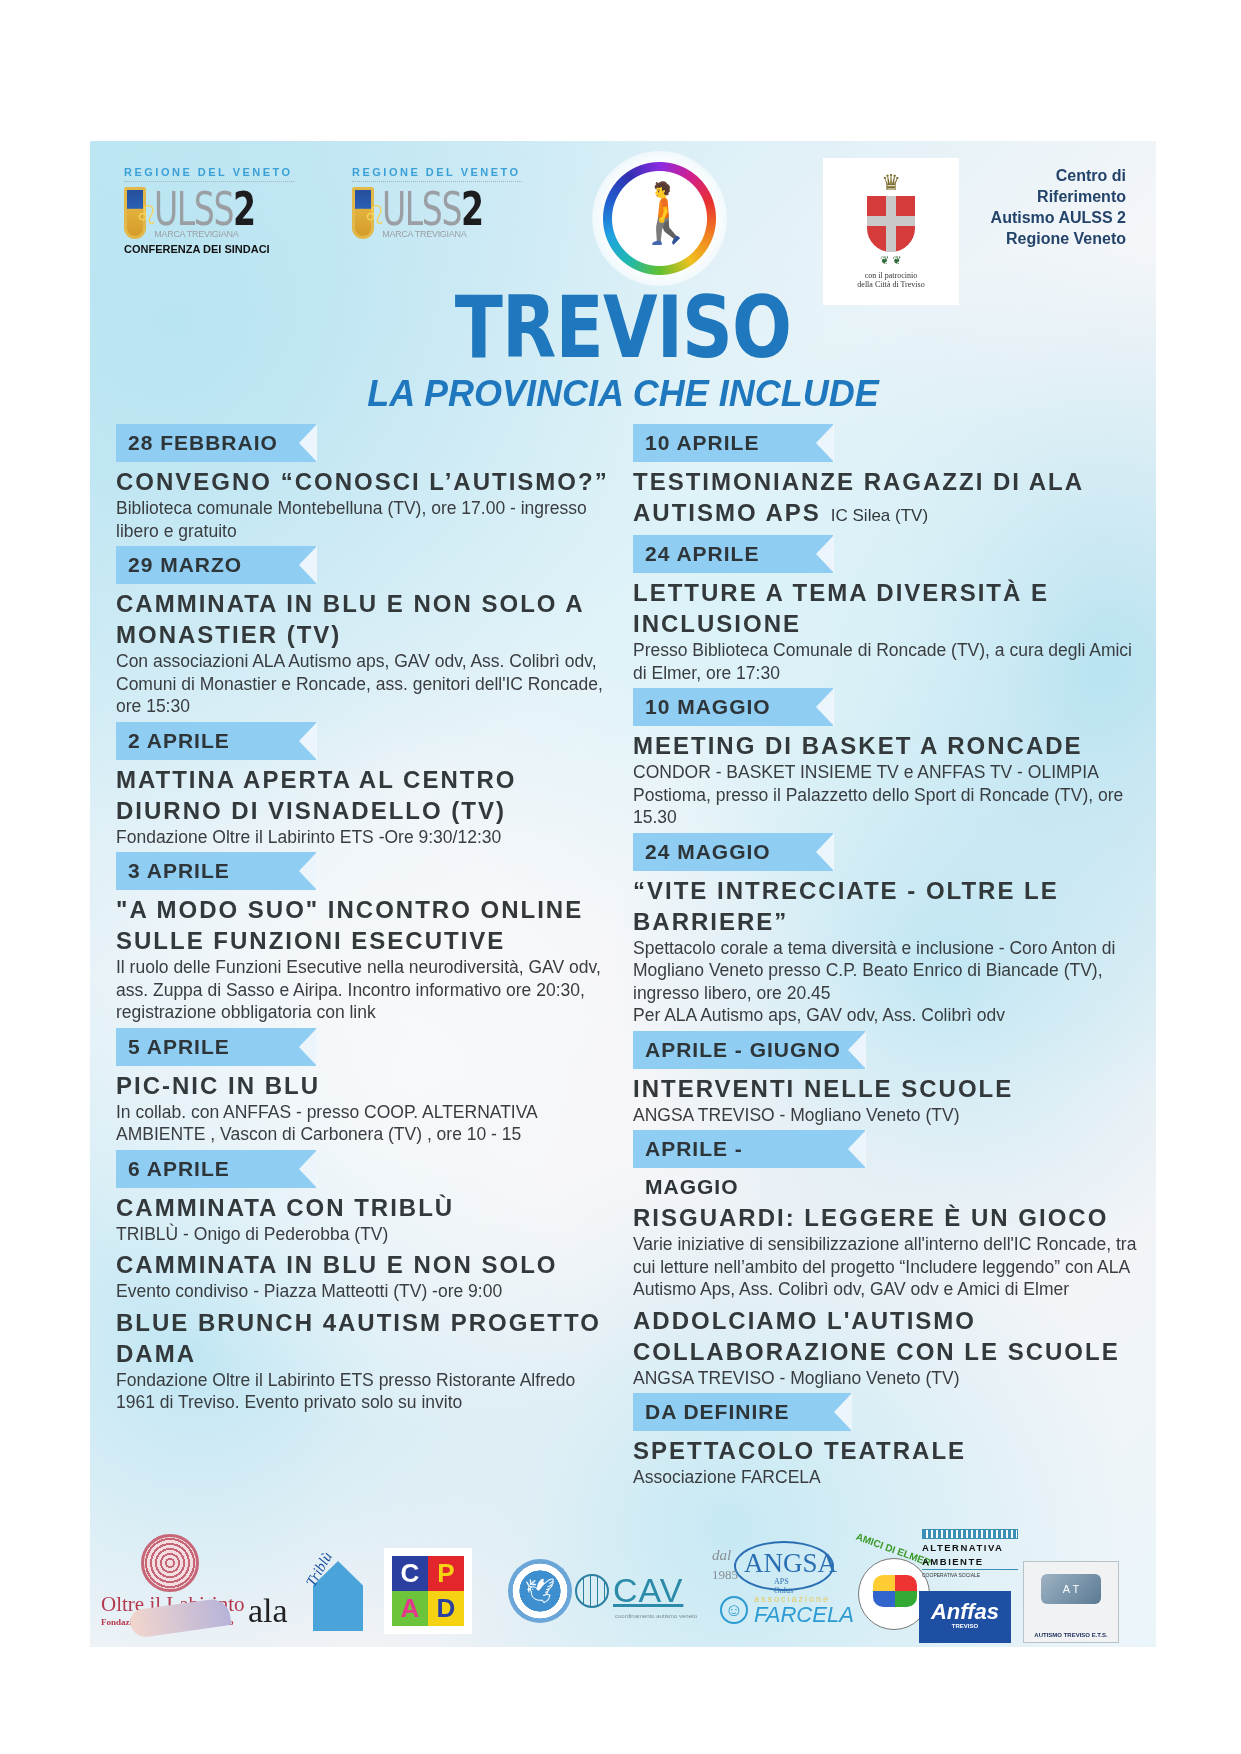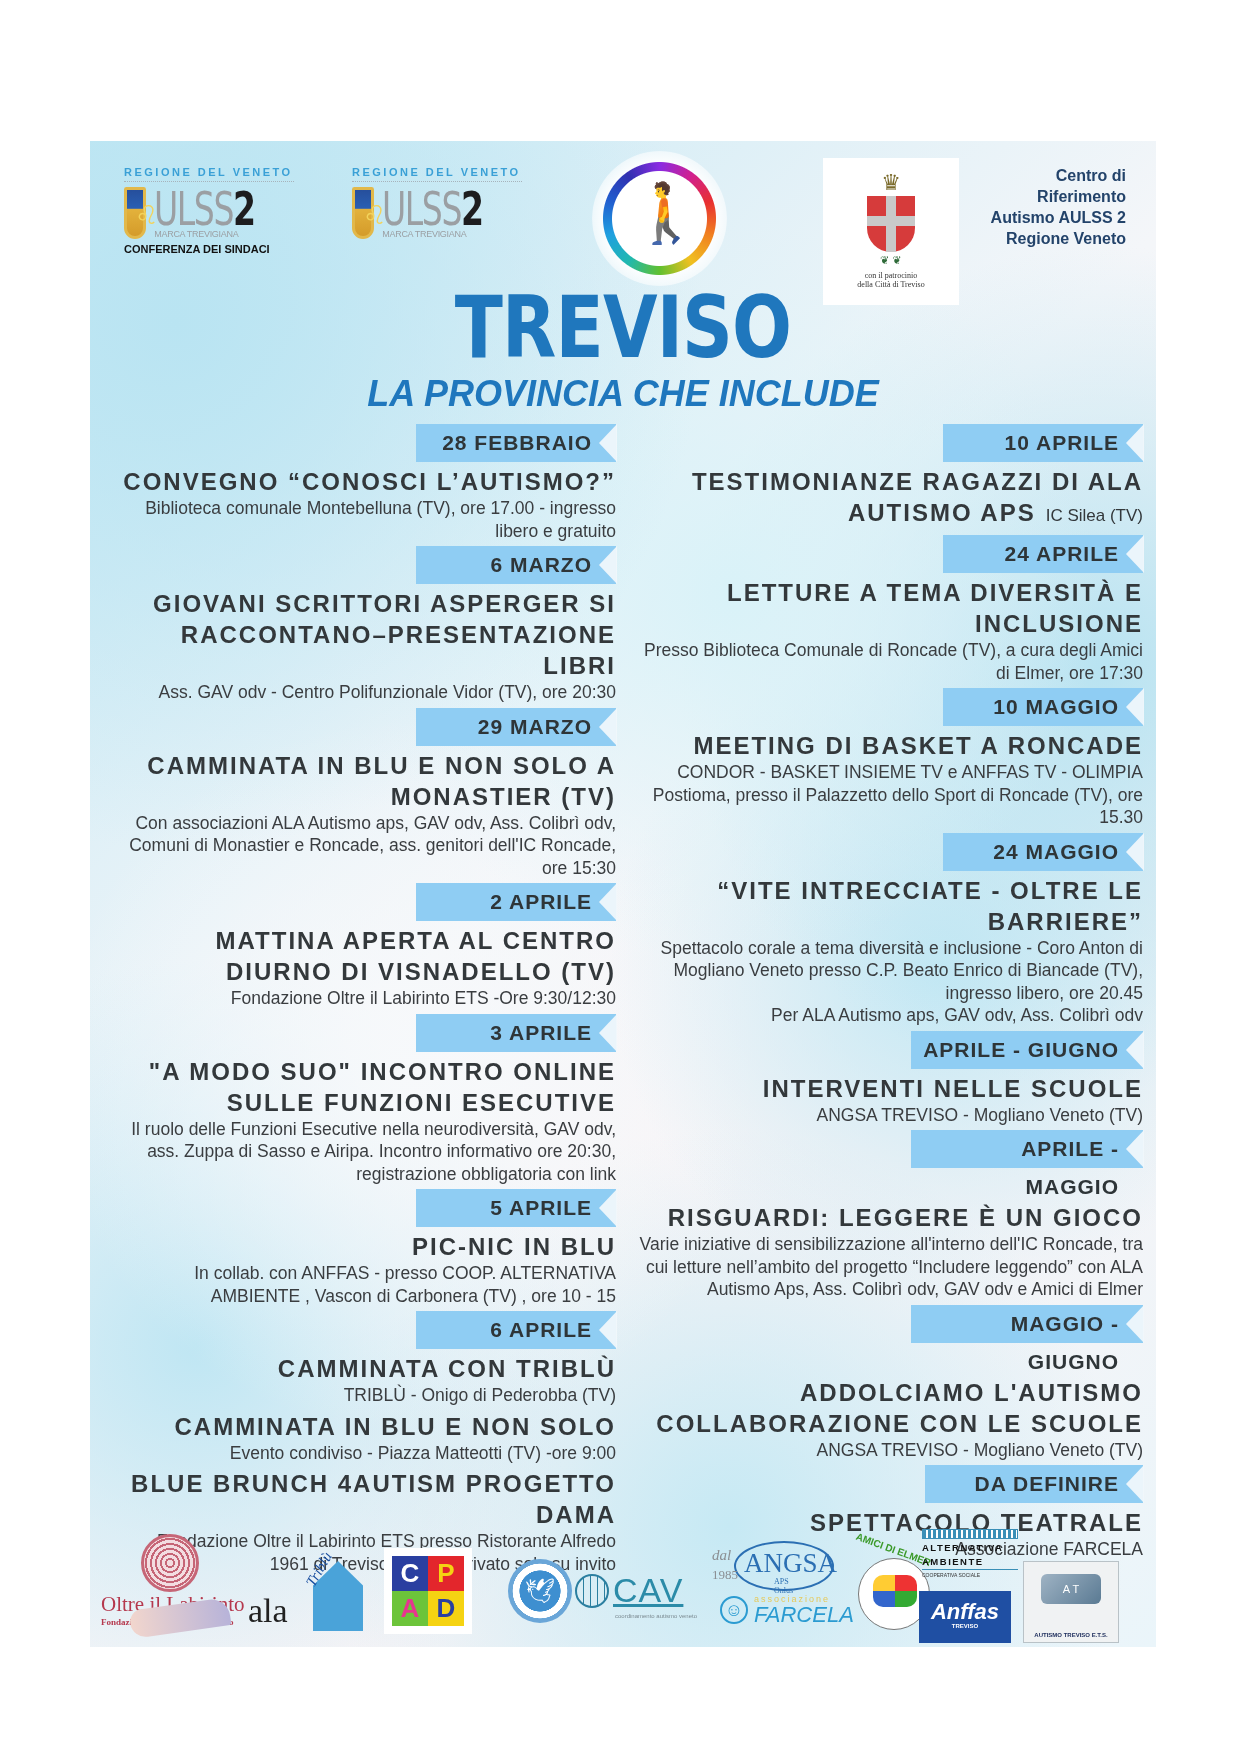--- a/index.html
+++ b/index.html
@@ -46,21 +46,21 @@
   .coat-shield::after { content: ""; position: absolute; left: 0; top: 20px; width: 48px; height: 10px; background: #c9c9c9; }
   .coat-laurel { font-size: 11px; color: #2f6b3a; margin-top: 2px; }
   .coat-caption { font-family: "Liberation Serif", serif; font-size: 8px; color: #333; line-height: 1.15; margin-top: 4px; }
 
   .centro { position: absolute; right: 30px; top: 24px; text-align: right; font-size: 16px; font-weight: bold; line-height: 21px; color: #23436a; }
 
   .title { position: absolute; left: 0; width: 100%; top: 136px; text-align: center; font-family: "DejaVu Sans", sans-serif; font-weight: bold; font-size: 86px; color: #1f77bd; letter-spacing: -1px; transform: scaleX(0.82); }
   .subtitle { position: absolute; left: 0; width: 100%; top: 232px; text-align: center; font-style: italic; font-weight: bold; font-size: 36px; color: #1f77bd; }
 
   
-  .col { position: absolute; top: 283px; text-align: right; }
+  .col { position: absolute; top: 283px; }
   .col-left { left: 26px; width: 500px; }
   .col-right { left: 543px; width: 510px; }
 
   .event { margin-bottom: 4px; }
   .ribbon { display: inline-block; position: relative; height: 38px; line-height: 38px; padding-left: 12px; padding-right: 24px; min-width: 200px; background: #8fcdf3; font-weight: bold; font-size: 21px; letter-spacing: 1px; color: #2e3538; }
   .ribbon::after { content: ""; position: absolute; right: -1px; top: 0; width: 0; height: 0; border-top: 19px solid transparent; border-bottom: 19px solid transparent; border-right: 18px solid rgba(240,247,251,0.95); }
   .ribbon.w1 { width: 200px; } .ribbon.w2 { width: 218px; } .ribbon.w3 { width: 232px; }
   .ev-title { font-weight: bold; font-size: 24px; letter-spacing: 2px; line-height: 31px; color: #33383b; margin-top: 4px; }
   .ev-title .inline-note { font-weight: normal; font-size: 17px; letter-spacing: 0; margin-left: 10px; }
   .ev-desc { font-size: 17.5px; line-height: 22.5px; color: #3a3d40; }
@@ -168,25 +168,20 @@
   <div class="title">TREVISO</div>
   <div class="subtitle">LA PROVINCIA CHE INCLUDE</div>
 
   <div class="col col-left">
     <div class="event">
       <div class="ribbon w1">28 FEBBRAIO</div>
       <div class="ev-title">CONVEGNO “CONOSCI L’AUTISMO?”</div>
       <div class="ev-desc">Biblioteca comunale Montebelluna (TV), ore 17.00 - ingresso libero e gratuito</div>
     </div>
     <div class="event">
-      <div class="ribbon w1">6 MARZO</div>
-      <div class="ev-title">GIOVANI SCRITTORI ASPERGER SI RACCONTANO–PRESENTAZIONE LIBRI</div>
-      <div class="ev-desc">Ass. GAV odv - Centro Polifunzionale Vidor (TV), ore 20:30</div>
-    </div>
-    <div class="event">
       <div class="ribbon w1">29 MARZO</div>
       <div class="ev-title">CAMMINATA IN BLU E NON SOLO A MONASTIER (TV)</div>
       <div class="ev-desc">Con associazioni ALA Autismo aps, GAV odv, Ass. Colibrì odv, Comuni di Monastier e Roncade, ass. genitori dell'IC Roncade, ore 15:30</div>
     </div>
     <div class="event">
       <div class="ribbon w1">2 APRILE</div>
       <div class="ev-title">MATTINA APERTA AL CENTRO DIURNO DI VISNADELLO (TV)</div>
       <div class="ev-desc">Fondazione Oltre il Labirinto ETS -Ore 9:30/12:30</div>
     </div>
     <div class="event">
@@ -235,21 +230,20 @@
       <div class="ribbon w3">APRILE - GIUGNO</div>
       <div class="ev-title">INTERVENTI NELLE SCUOLE</div>
       <div class="ev-desc">ANGSA TREVISO - Mogliano Veneto (TV)</div>
     </div>
     <div class="event">
       <div class="ribbon w3">APRILE - MAGGIO</div>
       <div class="ev-title">RISGUARDI: LEGGERE È UN GIOCO</div>
       <div class="ev-desc">Varie iniziative di sensibilizzazione all'interno dell'IC Roncade, tra cui letture nell’ambito del progetto “Includere leggendo” con ALA Autismo Aps, Ass. Colibrì odv, GAV odv e Amici di Elmer</div>
     </div>
     <div class="event">
-      <div class="ribbon w3">MAGGIO - GIUGNO</div>
       <div class="ev-title">ADDOLCIAMO L'AUTISMO COLLABORAZIONE CON LE SCUOLE</div>
       <div class="ev-desc">ANGSA TREVISO - Mogliano Veneto (TV)</div>
     </div>
     <div class="event">
       <div class="ribbon w2">DA DEFINIRE</div>
       <div class="ev-title">SPETTACOLO TEATRALE</div>
       <div class="ev-desc">Associazione FARCELA</div>
     </div>
   </div>
 

